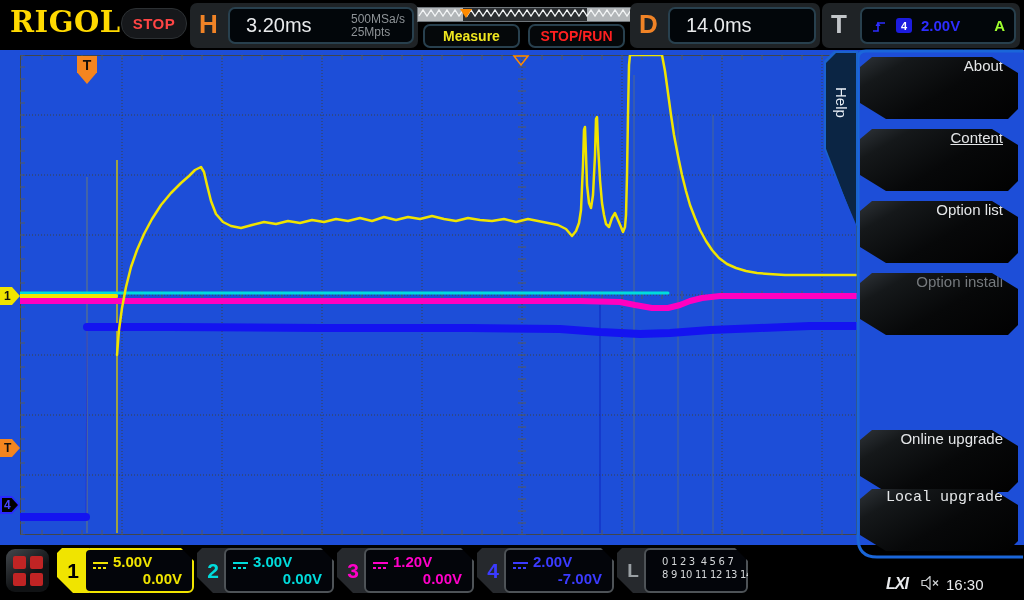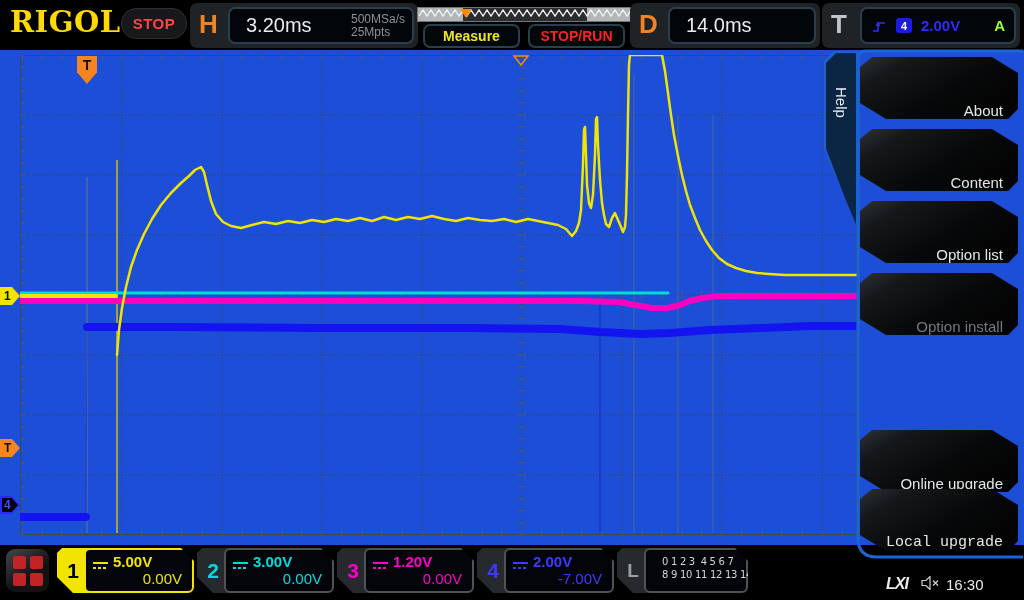--- a/index.html
+++ b/index.html
@@ -50,23 +50,23 @@
   .sidebar{position:absolute;left:820px;top:48px;width:204px;height:552px;z-index:4;}
   .sideline{position:absolute;left:0;top:0;}
   .helptab{position:absolute;left:4px;top:3px;width:34px;height:178px;background:#1a63cf;
         clip-path:polygon(0 10px,10px 0,100% 0,100% 100%,0 55%);}
   .helptab::before{content:"";position:absolute;inset:2px;background:#0b2544;clip-path:inherit;}
   .vtext{position:absolute;left:9px;top:36px;writing-mode:vertical-rl;color:#e9eff6;font-size:15px;}
   .menubtn{position:absolute;left:40px;width:158px;height:62px;box-sizing:border-box;
         clip-path:polygon(12px 0,calc(100% - 26px) 0,100% 16px,100% calc(100% - 10px),
                   calc(100% - 10px) 100%,26px 100%,0 calc(100% - 16px),0 10px);
         background:linear-gradient(150deg,#2e3338 0,#15181a 20%,#070809 55%,#010101 100%);
-        display:flex;align-items:flex-end;justify-content:flex-end;padding-right:15px;
+        display:flex;align-items:flex-start;justify-content:flex-end;padding-right:15px;
         color:#e4e6e8;font-size:15px;}
-  .b0{top:9px;}.b1{top:81px;}.b2{top:153px;}.b3{top:225px;}.b4{top:382px;}.b5{top:441px;font-family:Liberation Mono, monospace;}
+  .b0{top:9px;}.b1{top:81px;text-decoration:underline;}.b2{top:153px;}.b3{top:225px;}.b4{top:382px;}.b5{top:441px;font-family:Liberation Mono, monospace;}
   .disabled{color:#75797d;}
   
   .bottombar{position:absolute;left:0;top:545px;width:1024px;height:55px;background:#000;}
   .gridicon{position:absolute;left:6px;top:4px;width:43px;height:43px;border-radius:9px;
         background:linear-gradient(145deg,#43484d,#101214 60%);display:grid;
         grid-template-columns:13px 13px;gap:4px;place-content:center;}
   .gridicon i{width:13px;height:13px;background:#c02424;border-radius:2px;}
   .ch{position:absolute;top:3px;width:137px;height:45px;}
   .c1{left:57px;color:#f0e400;}
   .c2{left:197px;color:#00dcdc;}
@@ -76,21 +76,21 @@
   .tab{position:absolute;left:0;top:0;width:32px;height:45px;background:#26292d;
         clip-path:polygon(5px 0,100% 0,100% 100%,16px 100%,0 calc(100% - 16px),0 5px);
         display:flex;align-items:center;justify-content:center;font-size:21px;font-weight:bold;}
   .c1 .tab{background:#f0e400;color:#000;}
   .lch .tab{color:#9aa0a4;font-size:19px;}
   .val{position:absolute;left:27px;top:0;right:0;bottom:0;background:#03050a;border:2px solid #4e5357;
         border-radius:6px;clip-path:polygon(0 0,calc(100% - 13px) 0,100% 13px,100% 100%,0 100%);
         box-sizing:border-box;}
   .c1 .val{border-color:#f0e400;}
   .row1{display:flex;align-items:flex-end;gap:5px;padding:3px 0 0 7px;font-size:15px;font-weight:bold;}
-  .row2{text-align:right;padding-right:10px;font-size:15px;font-weight:normal;}
+  .row2{text-align:right;padding-right:10px;font-size:15px;font-weight:bold;}
   .dc{position:relative;width:15px;height:9px;display:inline-block;}
   .dc::before{content:"";position:absolute;top:1px;left:0;right:0;height:2px;background:currentColor;}
   .dc::after{content:"";position:absolute;bottom:1px;left:0;right:0;height:2px;
         background:repeating-linear-gradient(90deg,currentColor 0 3px,transparent 3px 5px);}
   .lval{padding:5px 0 0 16px;line-height:13px;}
   .lrow{white-space:pre;font-family:"DejaVu Sans",sans-serif;font-size:10px;letter-spacing:-.3px;}
   .lxi{position:absolute;left:886px;top:30px;font-style:italic;font-weight:bold;font-size:16px;
         color:#e8eaec;letter-spacing:-1px;}
   .spk{position:absolute;left:921px;top:31px;}
   .clock{position:absolute;left:946px;top:31px;font-size:15px;color:#e8eaec;}

